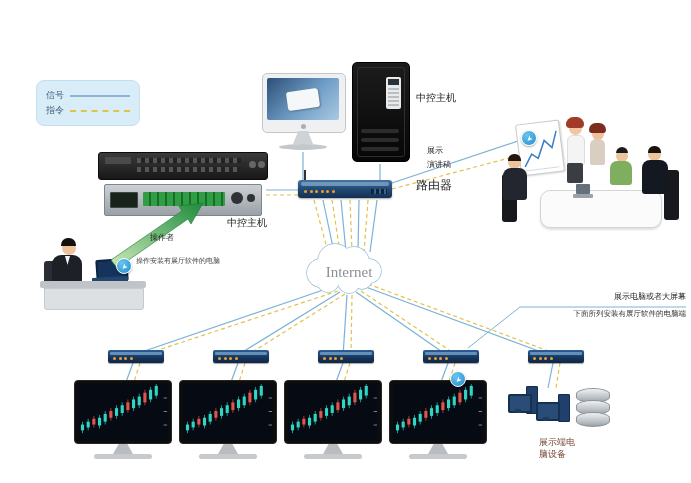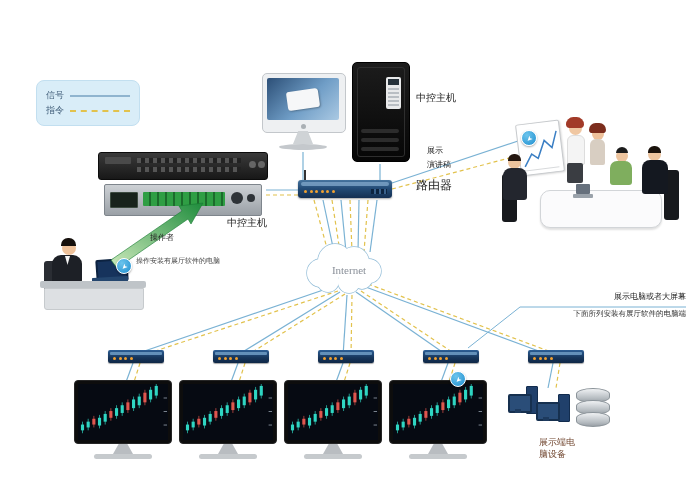--- a/index.html
+++ b/index.html
@@ -451,21 +451,21 @@
     <polygon points="111,260 182,211 179,206 203,203 191,224 188,219 117,268" fill="url(#garrow)" stroke="#157a30" stroke-width="0.6"></polygon>
   </svg>
 
   <span class="lbl" style="left:416px;top:92px;font-size:10px">中控主机</span>
   <span class="lbl" style="left:427px;top:146px;font-size:8px">展示</span>
   <span class="lbl" style="left:427px;top:160px;font-size:8px">演讲稿</span>
   <span class="lbl" style="left:416px;top:179px;font-size:12px">路由器</span>
   <span class="lbl" style="left:227px;top:217px;font-size:10px">中控主机</span>
   <span class="lbl" style="left:150px;top:233px;font-size:8px">操作者</span>
   <span class="lbl" style="left:136px;top:257px;font-size:7px;color:#444">操作安装有展厅软件的电脑</span>
-  <span class="lbl" style="left:318px;top:264px;width:62px;text-align:center;font-size:11px;color:#8a9099">Internet</span>
+  <span class="lbl" style="left:318px;top:264px;width:62px;text-align:center;font-size:15px;color:#8a9099">Internet</span>
   <span class="lbl" style="left:528px;top:310px;width:158px;text-align:right;font-size:7.5px;color:#333">下面所列安装有展厅软件的电脑端</span>
   <span class="lbl" style="left:536px;top:292px;width:150px;text-align:right;font-size:8px">展示电脑或者大屏幕</span>
   <span class="lbl" style="left:539px;top:436px;width:40px;font-size:9px;line-height:12px;color:#70452e;white-space:normal;word-break:break-all">展示端电脑设备</span>
 
   <div class="marker" style="left:116px;top:258px">
       <span>➤</span>
     </div>
   <div class="marker" style="left:450px;top:371px">
       <span>➤</span>
     </div>

